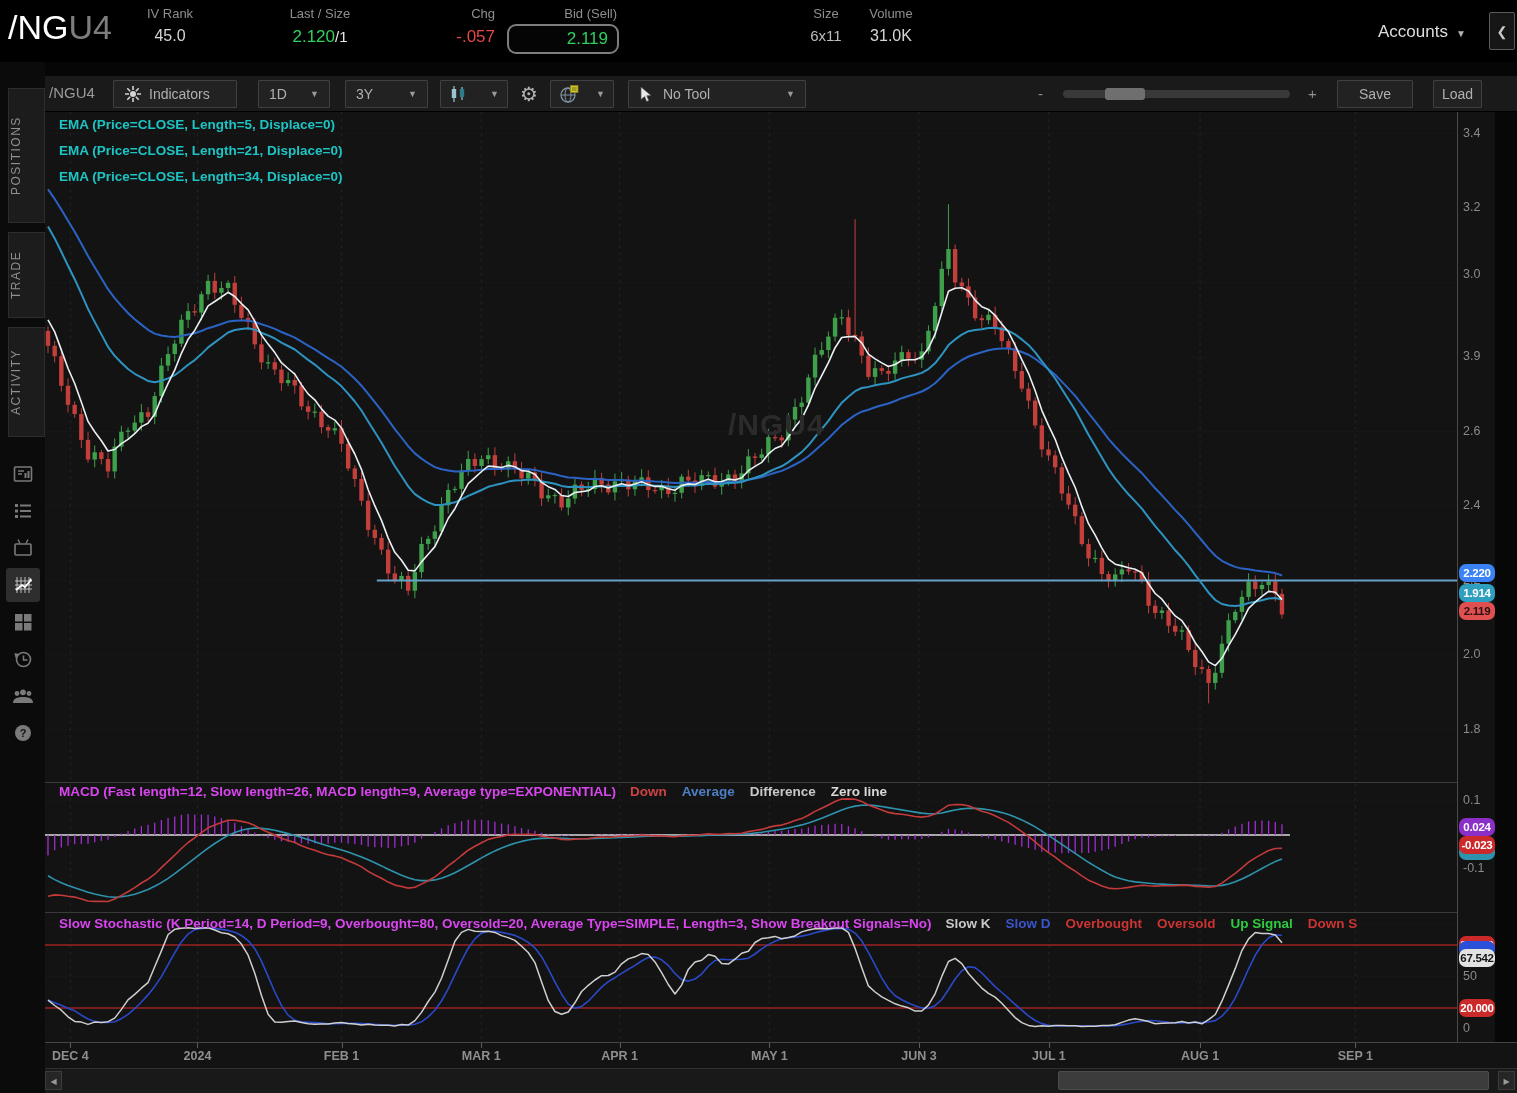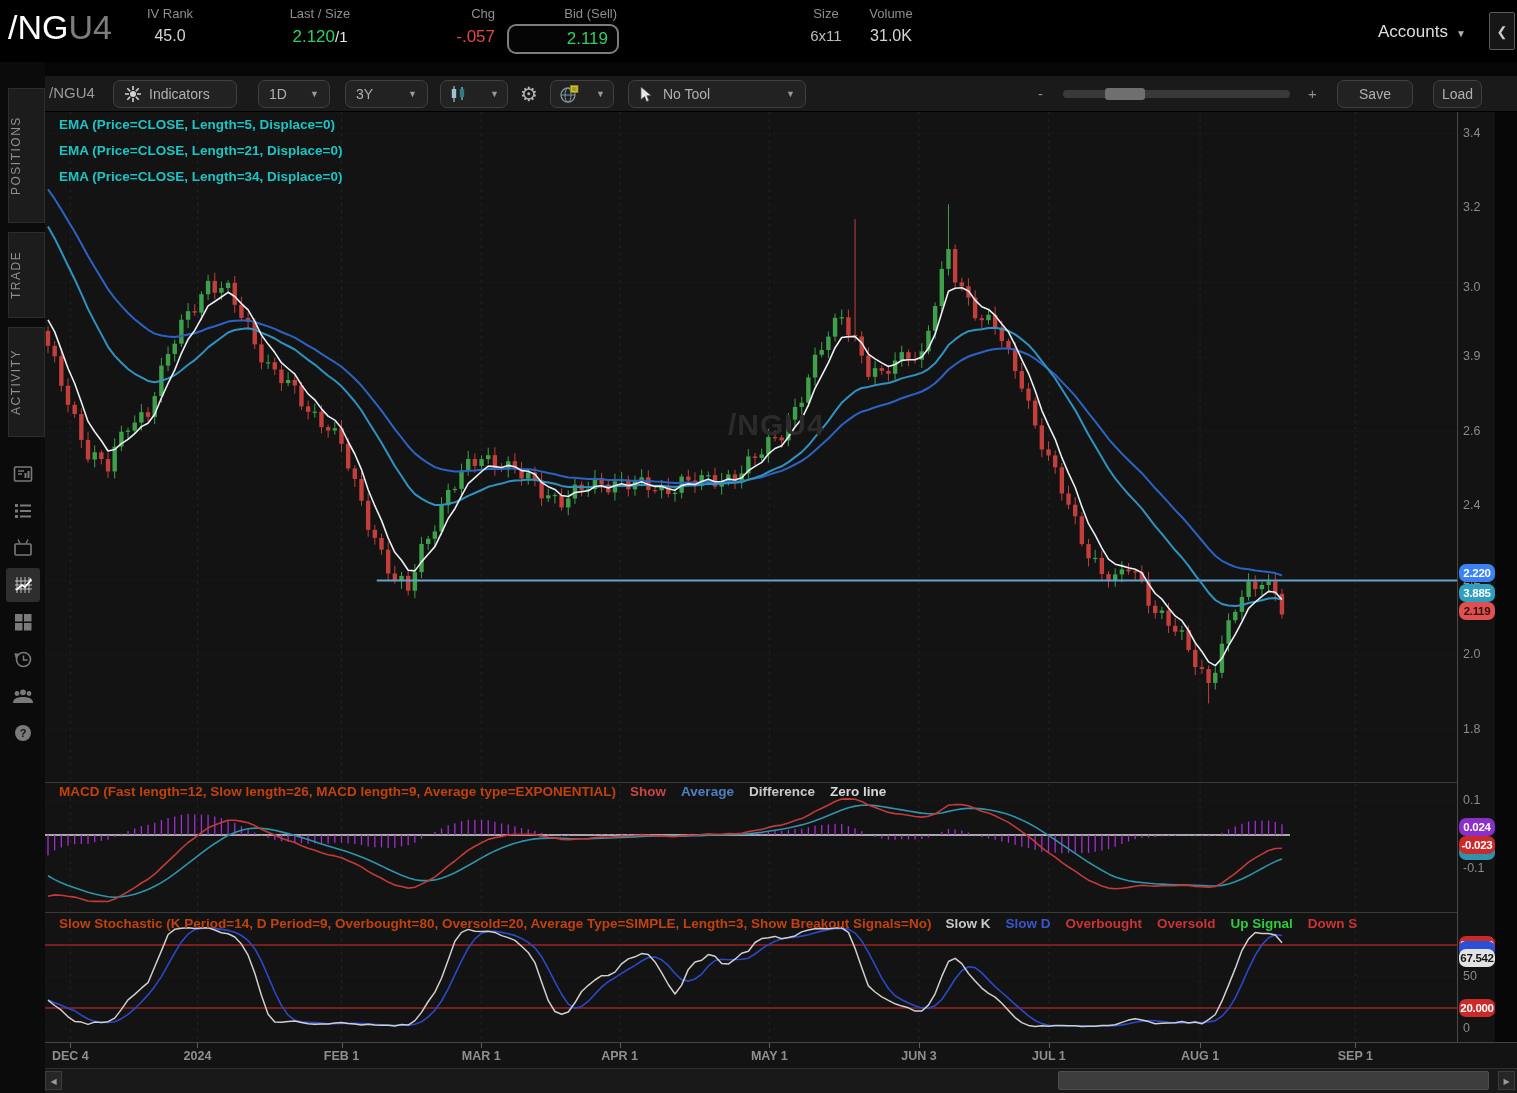--- a/index.html
+++ b/index.html
@@ -33,21 +33,21 @@
   .tabwrap { padding-top:26px; }
   .icon-item { width:34px; height:34px; margin:3px auto; display:flex; align-items:center; justify-content:center; cursor:pointer; }
   .icon-item.active { background:#2e2e2e; border-radius:3px; }
 
   
   .content { position:absolute; left:45px; top:62px; width:1472px; height:1031px; background:#131313; }
   .topgap { height:14px; background:#060606; }
 
   
   .toolbar { position:relative; height:36px; background:#1a1a1a; border-bottom:1px solid #000; }
-  .tbtn { position:absolute; top:4px; height:28px; background:#222; border:1px solid #404040; border-radius:7px;
+  .tbtn { position:absolute; top:4px; height:28px; background:#222; border:1px solid #404040; border-radius:1px;
           color:#b0b0b0; font-size:14px; display:flex; align-items:center; cursor:pointer; }
   .tbtn .caret { font-size:9px; color:#9a9a9a; margin-left:auto; }
   .tb-symtext { position:absolute; left:4px; top:8px; width:56px; overflow:hidden; color:#9a9a9a; font-size:15px; white-space:nowrap; }
   .gear { position:absolute; left:471px; top:4px; width:26px; height:28px; color:#b4b4b4; font-size:20px; line-height:28px;
           text-align:center; cursor:pointer; font-family:"DejaVu Sans",sans-serif; }
   .zoomctl { position:absolute; top:4px; height:28px; color:#8f8f8f; font-size:15px; line-height:28px; cursor:pointer; }
   .ztrack { position:absolute; left:1018px; top:14px; width:227px; height:8px; background:#393939; border-radius:4px; cursor:pointer; }
   .zthumb { position:absolute; left:42px; top:-2px; width:40px; height:12px; background:#6f6f6f; border-radius:3px; cursor:pointer; }
 
   
@@ -56,21 +56,21 @@
   .right-axis { position:absolute; left:1412px; top:0; width:38px; height:930px; border-left:1px solid #4a4a4a; background:#131313; }
   .gutter { position:absolute; left:1450px; top:0; width:22px; height:930px; background:#070707; }
   .atick { position:absolute; left:5px; font-size:12.5px; color:#8a8a8a; }
   .bubble { position:absolute; left:1px; width:36px; height:18px; border-radius:7px; font-size:11.5px; font-weight:bold;
             letter-spacing:-0.3px; text-align:center; line-height:18px; overflow:hidden; }
   .divider { position:absolute; left:0; width:1472px; height:1px; background:#3a3a3a; }
   .studies { position:absolute; left:14px; top:5px; }
   .study-label { font-size:13.5px; font-weight:bold; color:#1dc4c4; margin-bottom:11px; white-space:nowrap; cursor:pointer; }
   .watermark { position:absolute; left:683px; top:296px; font-size:30px; font-weight:bold; color:#2b2b2b; letter-spacing:1px; }
   .legend-row { position:absolute; left:14px; width:1395px; white-space:nowrap; overflow:hidden; font-size:13.5px; font-weight:bold; }
-  .legend-row .main { color:#c2410c; margin-right:14px;margin-top:48px; }
+  .legend-row .main { color:#d946ef; margin-right:14px;margin-top:48px; }
   .lg { margin-right:15px; }
 
   
   .x-axis { position:relative; width:1472px; height:26px; background:#131313; border-top:1px solid #454545; }
   .xtickmark { position:absolute; top:0; width:1px; height:5px; background:#5a5a5a; }
   .xlabel { position:absolute; top:6px; transform:translateX(-50%); font-size:12.5px; font-weight:bold; color:#8f8f8f; white-space:nowrap; }
 
   
   .hscroll { position:relative; width:1472px; height:25px; background:#191919; border-top:1px solid #303030; }
   .sarrow { position:absolute; top:2px; width:17px; height:19px; background:#262626; border:1px solid #3c3c3c;
@@ -849,46 +849,46 @@
 
     <div class="studies">
       <div class="study-label">EMA (Price=CLOSE, Length=5, Displace=0)</div>
       <div class="study-label">EMA (Price=CLOSE, Length=21, Displace=0)</div>
       <div class="study-label">EMA (Price=CLOSE, Length=34, Displace=0)</div>
     </div>
 
     <div class="watermark">/NGU4</div>
 
     <div class="legend-row" style="top:672px">
-      <span class="main">MACD (Fast length=12, Slow length=26, MACD length=9, Average type=EXPONENTIAL)</span><span><span class="lg" style="color: rgb(204, 68, 68);">Show</span><span class="lg" style="color: rgb(77, 127, 196);">Average</span><span class="lg" style="color: rgb(200, 200, 200);">Difference</span><span class="lg" style="color: rgb(216, 216, 216);">Zero line</span></span>
+      <span class="main">MACD (Fast length=12, Slow length=26, MACD length=9, Average type=EXPONENTIAL)</span><span><span class="lg" style="color: rgb(204, 68, 68);">Down</span><span class="lg" style="color: rgb(77, 127, 196);">Average</span><span class="lg" style="color: rgb(200, 200, 200);">Difference</span><span class="lg" style="color: rgb(216, 216, 216);">Zero line</span></span>
     </div>
     <div class="legend-row" style="top:804px">
       <span class="main">Slow Stochastic (K Period=14, D Period=9, Overbought=80, Oversold=20, Average Type=SIMPLE, Length=3, Show Breakout Signals=No)</span><span><span class="lg" style="color: rgb(200, 200, 200);">Slow K</span><span class="lg" style="color: rgb(58, 85, 204);">Slow D</span><span class="lg" style="color: rgb(204, 51, 51);">Overbought</span><span class="lg" style="color: rgb(204, 51, 51);">Oversold</span><span class="lg" style="color: rgb(46, 204, 64);">Up Signal</span><span class="lg" style="color: rgb(204, 51, 51);">Down S</span></span>
     </div>
 
     <div class="divider" style="top:670px"></div>
     <div class="divider" style="top:800px"></div>
 
     <div class="gutter"></div>
     <div class="right-axis" id="right-axis">
         <div class="atick" style="top: 13.5px;">3.4</div>
         <div class="atick" style="top: 88px;">3.2</div>
-        <div class="atick" style="top: 168px;">3.0</div>
+        <div class="atick" style="top: 155px;">3.0</div>
         <div class="atick" style="top: 237px;">3.9</div>
         <div class="atick" style="top: 311.5px;">2.6</div>
         <div class="atick" style="top: 386px;">2.4</div>
         <div class="atick" style="top: 460.5px;">2.2</div>
         <div class="atick" style="top: 535px;">2.0</div>
         <div class="atick" style="top: 609.5px;">1.8</div>
         <div class="atick" style="top: 681px;">0.1</div>
         <div class="atick" style="top: 749px;">-0.1</div>
         <div class="atick" style="top: 856.5px;">50</div>
         <div class="atick" style="top: 909px;">0</div>
         <div class="bubble" style="top: 452.05px; background: #3b82f6; color: rgb(255, 255, 255);">2.220</div>
-        <div class="bubble" style="top: 472.165px; background: rgb(47, 159, 192); color: rgb(255, 255, 255);">3.885</div>
+        <div class="bubble" style="top: 472.165px; background: rgb(47, 159, 192); color: rgb(255, 255, 255);">1.914</div>
         <div class="bubble" style="top: 489.672px; background: rgb(224, 80, 80); color: rgb(43, 18, 16);">2.119</div>
         <div class="bubble" style="top: 705.84px; background: rgb(139, 47, 201); color: rgb(255, 255, 255);">0.024</div>
         <div class="bubble" style="top: 731.68px; background: rgb(46, 147, 173); height: 16px;"></div>
         <div class="bubble" style="top: 724.2px; background: rgb(204, 42, 42); color: rgb(255, 255, 255);">-0.023</div>
         <div class="bubble" style="top: 824px; background: rgb(204, 42, 42); color: rgb(255, 255, 255);">80.000</div>
         <div class="bubble" style="top: 829.25px; background: rgb(42, 80, 216); height: 16px;"></div>
         <div class="bubble" style="top: 837.081px; background: rgb(226, 226, 226); color: rgb(20, 20, 20);">67.542</div>
         <div class="bubble" style="top: 887px; background: rgb(204, 42, 42); color: rgb(255, 255, 255);">20.000</div>
       </div>
   </div>

